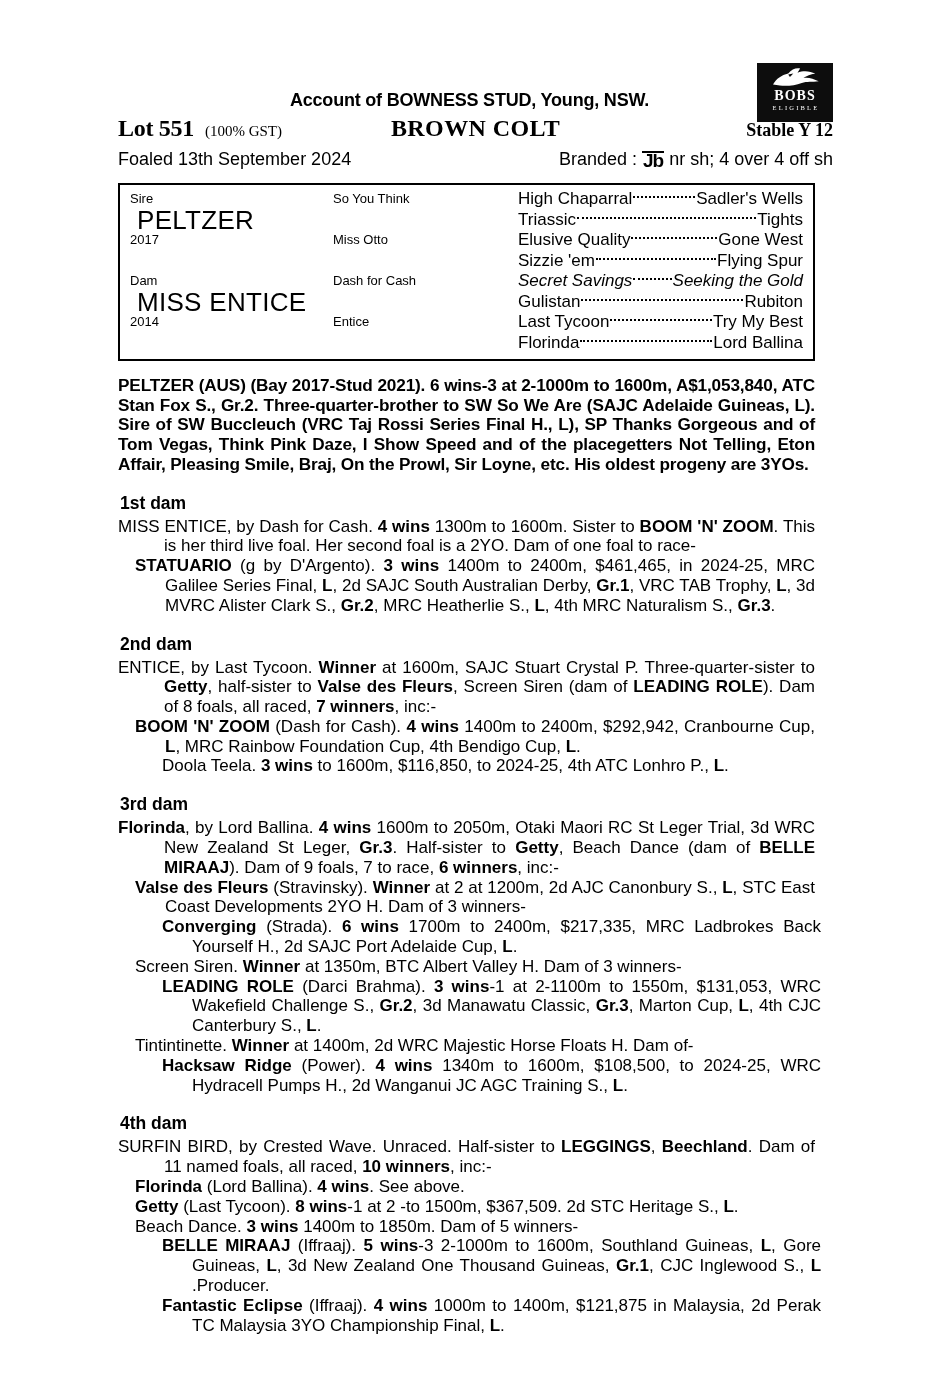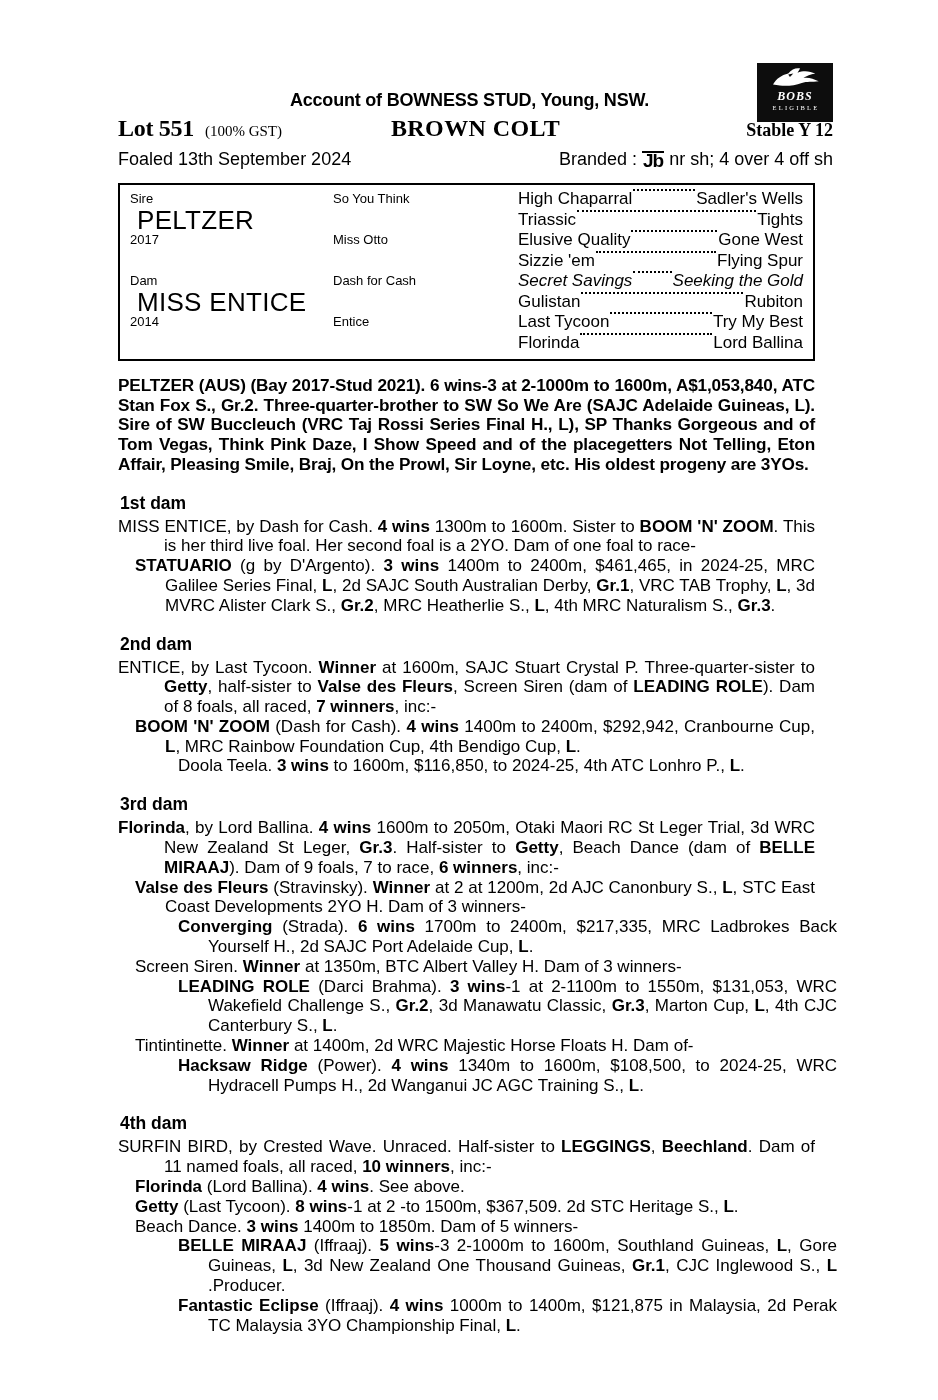--- a/index.html
+++ b/index.html
@@ -7,56 +7,56 @@
   body{width:938px;height:1400px;position:relative;overflow:hidden;
        color:#000;font-family:"Liberation Sans","DejaVu Sans",sans-serif;}
   .page{position:relative;width:715px;margin-left:118px;padding-top:90px;}
 
   
   .logo{position:absolute;left:639px;top:63px;width:76px;height:59px;background:#0d0d0d;
         display:flex;flex-direction:column;align-items:center;justify-content:flex-start;
         padding-top:3px;}
   .logo svg{display:block;width:58px;height:22px;}
   .logo-title{color:#fff;font-family:"Liberation Serif","DejaVu Serif",serif;
-        font-weight:bold;font-size:12px;line-height:16px;letter-spacing:1px;font-style:italic;}
+        font-weight:bold;font-size:14px;line-height:16px;letter-spacing:1px;}
   .logo-sub{color:#fff;font-family:"Liberation Serif","DejaVu Serif",serif;
         font-size:6.5px;line-height:8px;letter-spacing:2.2px;margin-left:2px;}
   .account{width:715px;text-align:center;font-weight:bold;font-size:18px;line-height:20px;
         letter-spacing:-0.2px;margin-left:-6px;}
   .lot-row{display:grid;grid-template-columns:1fr auto 1fr;align-items:baseline;margin-top:5px;font-family:Liberation Serif, serif;}
   .lot-num{font-size:24px;font-weight:bold;letter-spacing:-0.3px;}
   .gst{font-size:15px;margin-left:7px;}
   .horse-name{font-size:24px;font-weight:bold;letter-spacing:0.4px;}
   .stable{font-size:18px;font-weight:bold;text-align:right;}
   .foaled-row{display:flex;justify-content:space-between;align-items:baseline;
         font-size:18px;margin-top:7px;}
   .brand-mark{display:inline-block;font-weight:bold;font-size:19px;line-height:16px;
         letter-spacing:-1px;border-top:2.5px solid #000;padding:0 1px;vertical-align:-2px;}
 
   
   .ped-table{border:2px solid #000;width:697px;margin-top:13px;padding:4px 10px 6px 10px;}
   .ped-grid{display:grid;grid-template-columns:203px 185px 1fr;grid-auto-rows:20.5px;}
   .ped-role,.ped-year,.ped-parent{font-size:13px;line-height:20.5px;}
   .ped-name{font-size:26px;font-weight:normal;line-height:20.5px;letter-spacing:0.3px;margin-left:7px;}
-  .ped-ancestor{display:flex;align-items:flex-start;font-size:17px;line-height:20.5px;
+  .ped-ancestor{display:flex;align-items:center;font-size:17px;line-height:20.5px;
         white-space:nowrap;}
   .dots{flex:1 1 auto;min-width:8px;border-bottom:2px dotted #000;margin:0 1px 4px 1px;}
 
   
   .sire-para{width:697px;margin-top:15px;font-weight:bold;font-size:17.2px;line-height:19.7px;
         text-align:justify;letter-spacing:-0.15px;}
 
   
   .body-col{width:697px;}
   .dam-heading{font-size:17.5px;font-weight:bold;margin:18px 0 3px 2px;}
   p.cat{font-size:17px;line-height:19.8px;text-align:justify;}
   p.cat b{font-weight:bold;}
   .L0{padding-left:46px;text-indent:-46px;}
   .L1{margin-left:17px;padding-left:30px;text-indent:-30px;width:680px;}
-  .L2{margin-left:60px;padding-left:30px;text-indent:-30px;width:659px;}
+  .L2{margin-left:44px;padding-left:30px;text-indent:-30px;width:659px;}
 </style>
 </head>
 <body>
 
 <div class="page">
 
   <div class="logo">
     <svg viewBox="0 0 64 26" aria-hidden="true">
       <path fill="#ffffff" d="M6 22 C10 15 16 11 24 9 C28 4 33 2 38 3 L35 8 C42 5 50 6 56 9 C50 10 46 12 42 14 C48 13 54 15 60 18 C52 19 46 18 40 20 C32 23 22 24 14 23 Z"></path>
       <path fill="#0d0d0d" d="M24 10 L30 9 L26 13 Z"></path>

